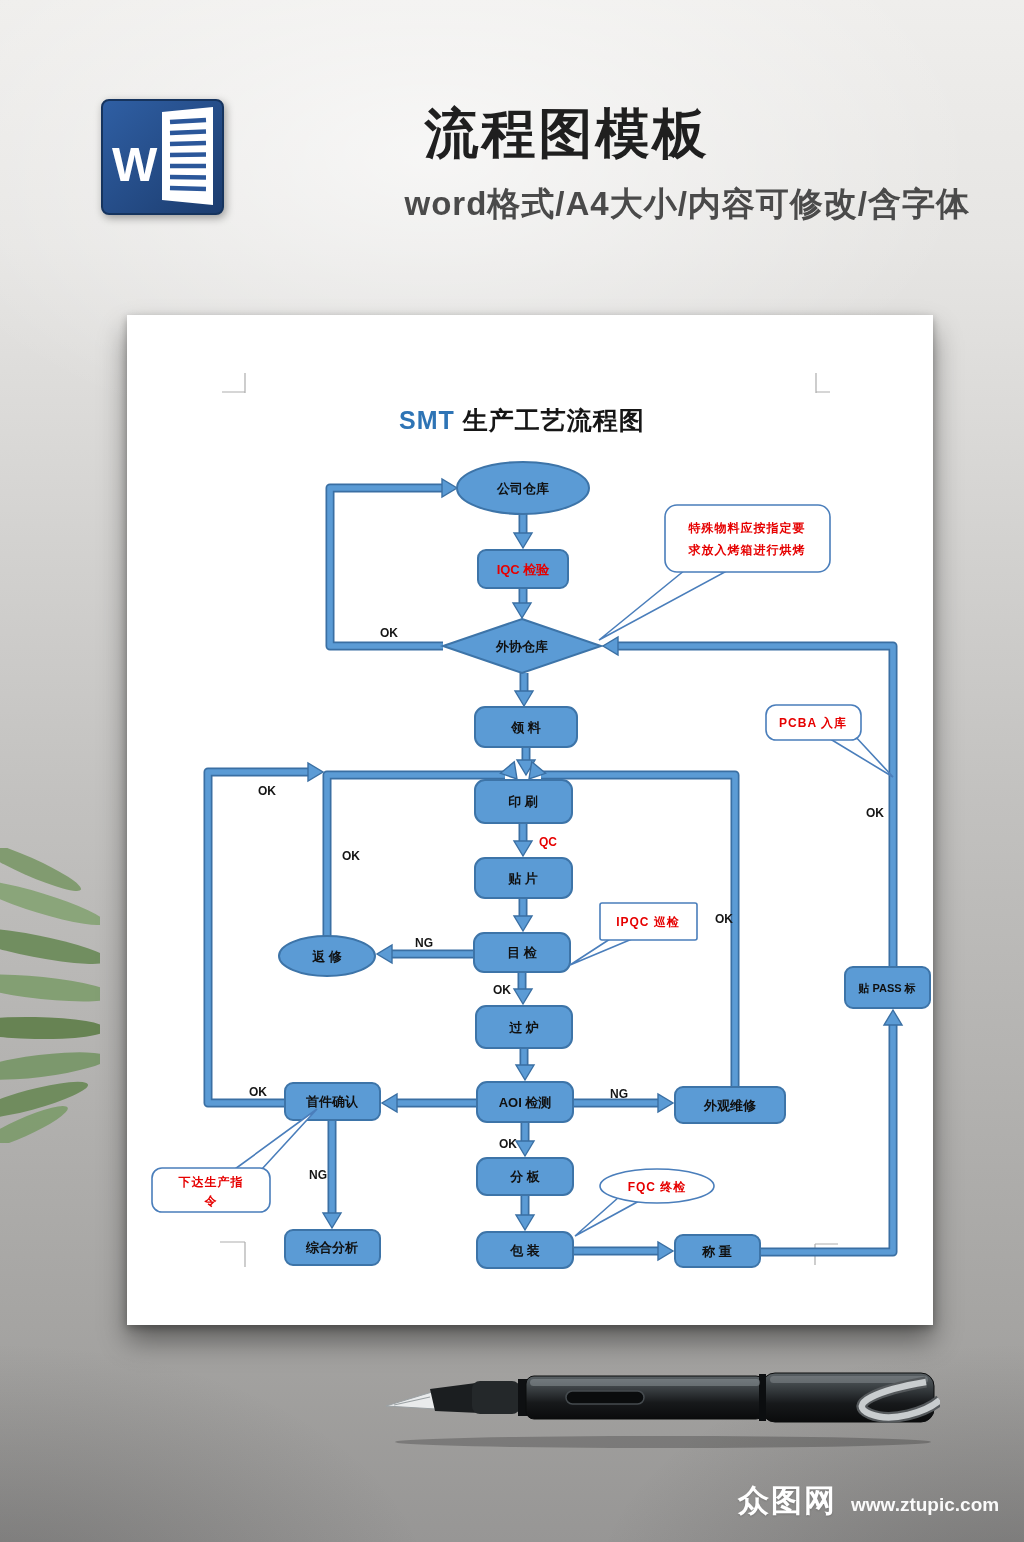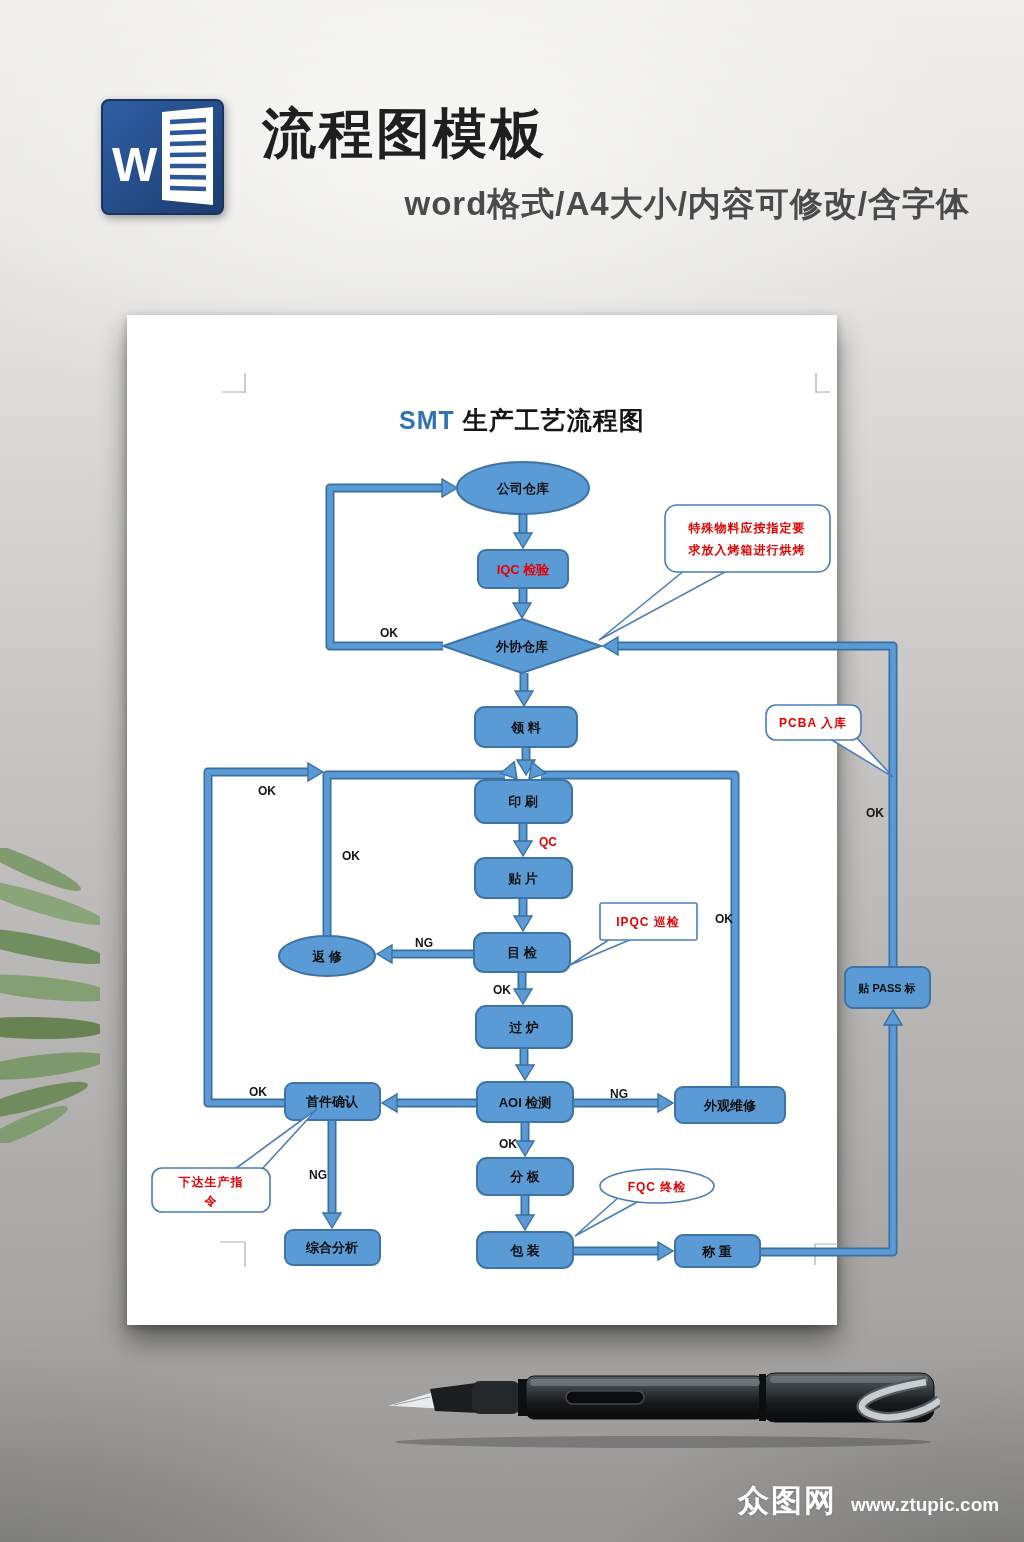--- a/index.html
+++ b/index.html
@@ -9,25 +9,25 @@
     background:
       radial-gradient(ellipse 760px 420px at 42% 10%, rgba(255,255,255,.62), rgba(255,255,255,0) 72%),
       radial-gradient(ellipse 700px 420px at 100% 104%, rgba(40,40,40,.30), rgba(40,40,40,0) 62%),
       radial-gradient(ellipse 700px 420px at 0% 104%, rgba(40,40,40,.28), rgba(40,40,40,0) 62%),
       linear-gradient(180deg,#efeeec 0%,#e6e5e3 16%,#d4d3d1 34%,#c2c1bf 52%,#b3b2b0 70%,#a5a4a2 86%,#979695 100%);
   }
   
   .word-icon{position:absolute;left:100px;top:98px;width:125px;height:118px;
     filter:drop-shadow(2px 3px 4px rgba(0,0,0,.35));}
   .header-title{position:absolute;left:262px;top:98px;width:610px;margin:0;
-    text-align:left;font-size:54px;font-weight:bold;color:#1f1f1f;letter-spacing:3px;}
+    text-align:center;font-size:54px;font-weight:bold;color:#1f1f1f;letter-spacing:3px;}
   .header-subtitle{position:absolute;left:170px;top:182px;width:800px;margin:0;
     text-align:right;font-size:33px;font-weight:600;color:#4a4a4a;letter-spacing:1px;}
   
-  .page{position:absolute;left:127px;top:315px;width:710px;height:1010px;background:#fff;
+  .page{position:absolute;left:127px;top:315px;width:806px;height:1010px;background:#fff;
     box-shadow:0 3px 8px rgba(0,0,0,.28), 0 16px 26px rgba(0,0,0,.42);}
   .flow{display:block;}
   .flow text{font-family:"Liberation Sans",sans-serif;}
   .doc-title{font-size:25px;font-weight:bold;fill:#161616;letter-spacing:1px;}
   .doc-title .blue{fill:#2e74b5;}
   .node-shape{fill:#5b9bd5;stroke:#3d74a8;stroke-width:2;}
   .nlabel{font-size:13px;font-weight:bold;fill:#101010;text-anchor:middle;}
   .nlabel.small{font-size:11px;}
   .nlabel.red{fill:#e60000;}
   .elabel{font-size:12px;font-weight:bold;fill:#151515;text-anchor:middle;}

